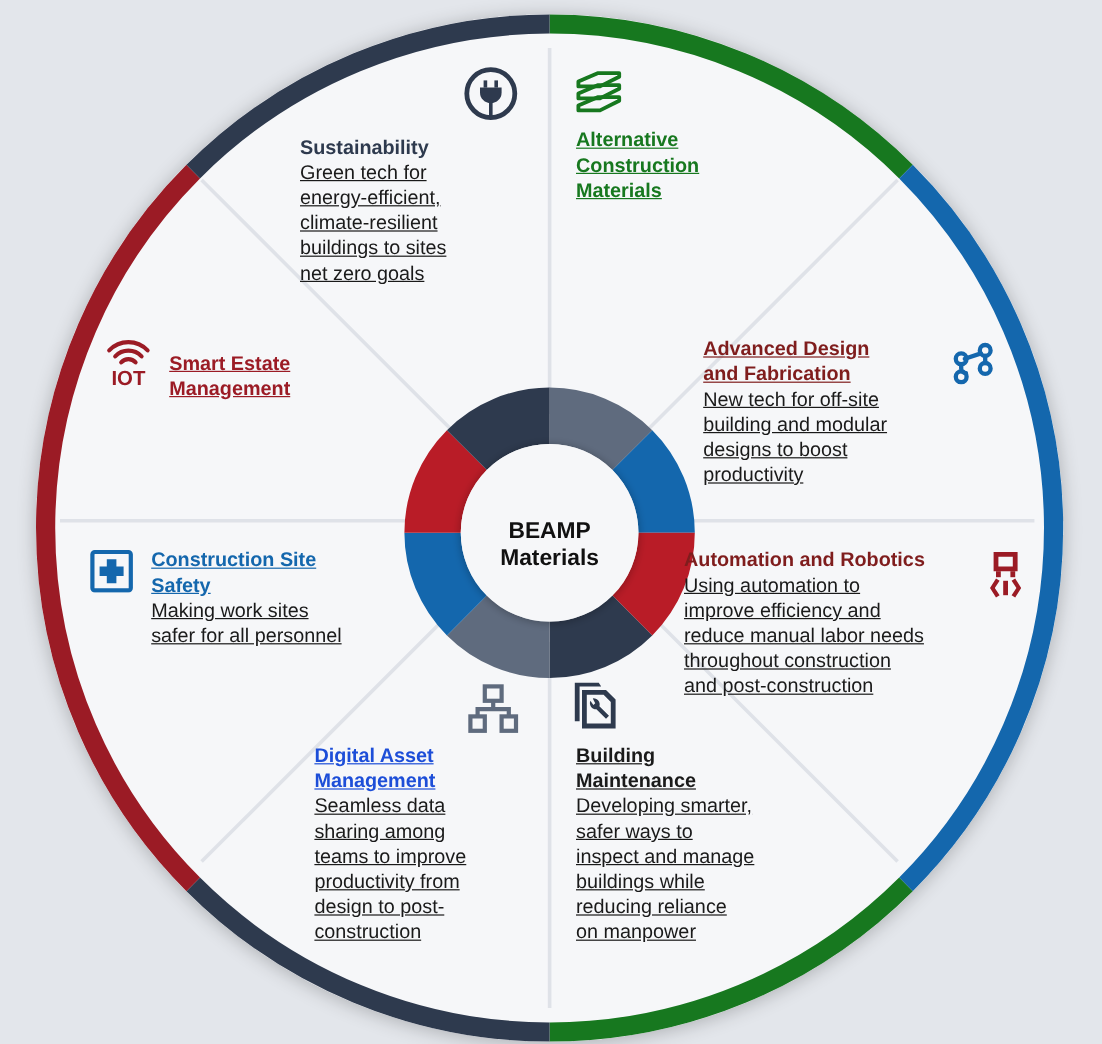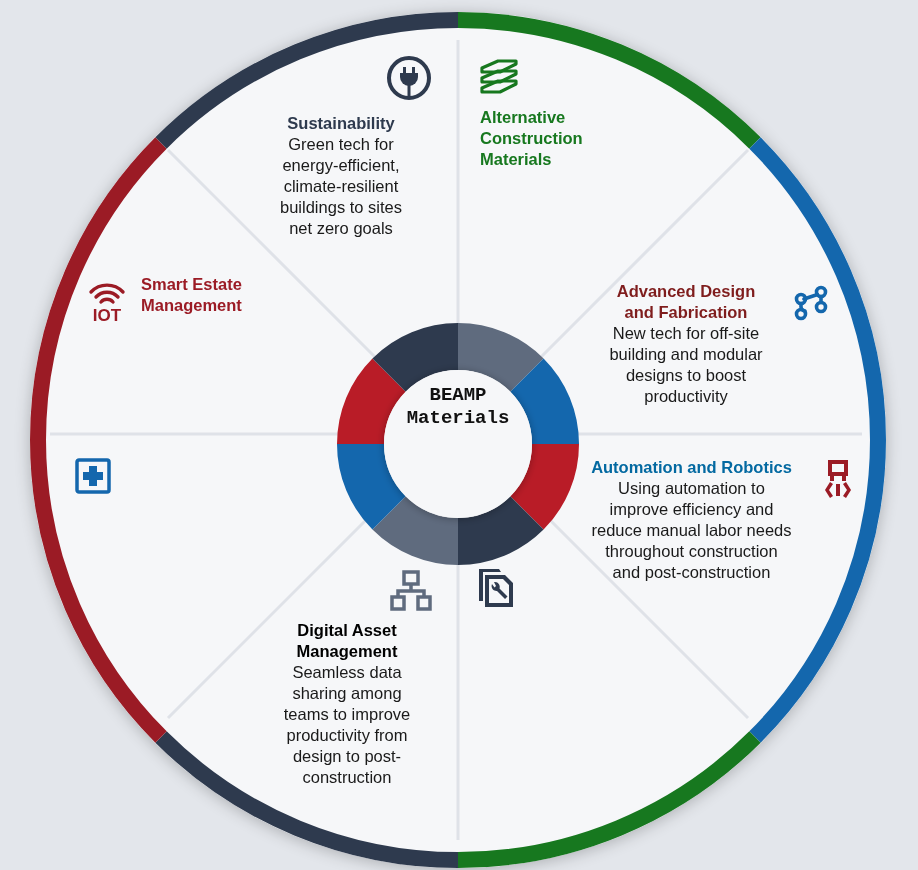--- a/index.html
+++ b/index.html
@@ -5,27 +5,27 @@
   html, body { margin:0; padding:0; }
   body {
     width:918px; height:870px; overflow:hidden; position:relative;
     background:#e3e6eb;
     font-family:"Liberation Sans", "DejaVu Sans", sans-serif;
   }
   .stage { position:absolute; left:0; top:0; width:918px; height:870px; }
   svg.wheel { position:absolute; left:0; top:0; }
   .block { position:absolute; font-size:16.5px; line-height:21px; color:#1a1a1a; }
   .block .title { font-weight:bold; display:block; }
-  .block .desc { display:block; white-space:pre-line; }
-  .right { text-align:center; }
+  .block .desc { display:block; white-space:pre-line;text-decoration:underline; }
+  .right { text-align:left; }
   .left { text-align:left; }
   .icon { position:absolute; }
   .center-label {
-    position:absolute; left:398px; top:384px; width:120px; text-align:center;
-    font-family:Liberation Mono, monospace; font-weight:bold;
+    position:absolute; left:398px; top:431px; width:120px; text-align:center;
+    font-family:Liberation Sans, sans-serif; font-weight:bold;
     font-size:19px; line-height:23px; color:#111;
   }
 </style>
 </head>
 <body>
 
 <div class="stage">
 
   <svg class="wheel" width="918" height="870" viewBox="0 0 918 870">
     <defs>
@@ -189,39 +189,55 @@
   <div class="block right" style="left:586px;top:281px;width:200px">
     <span class="title desc" style="color:#7f1d1d">Advanced Design
 and Fabrication</span>
     <span class="desc">New tech for off-site
 building and modular
 designs to boost
 productivity</span>
   </div>
 
   <div class="block right" style="left:570px;top:457px;width:243px">
-    <span class="title" style="color:#0369a1">Automation and Robotics</span>
+    <span class="title" style="color:#7f1d1d">Automation and Robotics</span>
     <span class="desc">Using automation to
 improve efficiency and
 reduce manual labor needs
 throughout construction
 and post-construction</span>
   </div>
 
+  <div class="block left" style="left:480px;top:620px;width:190px">
+    <span class="title desc" style="color:#1a1a1a">Building
+Maintenance</span>
+    <span class="desc">Developing smarter,
+safer ways to
+inspect and manage
+buildings while
+reducing reliance
+on manpower</span>
+  </div>
 
   <div class="block right" style="left:262px;top:620px;width:170px">
-    <span class="title desc" style="color:#000000">Digital Asset
+    <span class="title desc" style="color:#1d4ed8">Digital Asset
 Management</span>
     <span class="desc">Seamless data
 sharing among
 teams to improve
 productivity from
 design to post-
 construction</span>
   </div>
 
-
-  <div class="block left" style="left:141px;top:274px;width:200px">
+  <div class="block left" style="left:126px;top:457px;width:210px">
+    <span class="title desc" style="color:#1467ad">Construction Site
+Safety</span>
+    <span class="desc">Making work sites
+safer for all personnel</span>
+  </div>
+
+  <div class="block left" style="left:141px;top:293px;width:200px">
     <span class="title desc" style="color:#9b1b25">Smart Estate
 Management</span>
   </div>
 
 </div>
 
 </body></html>

